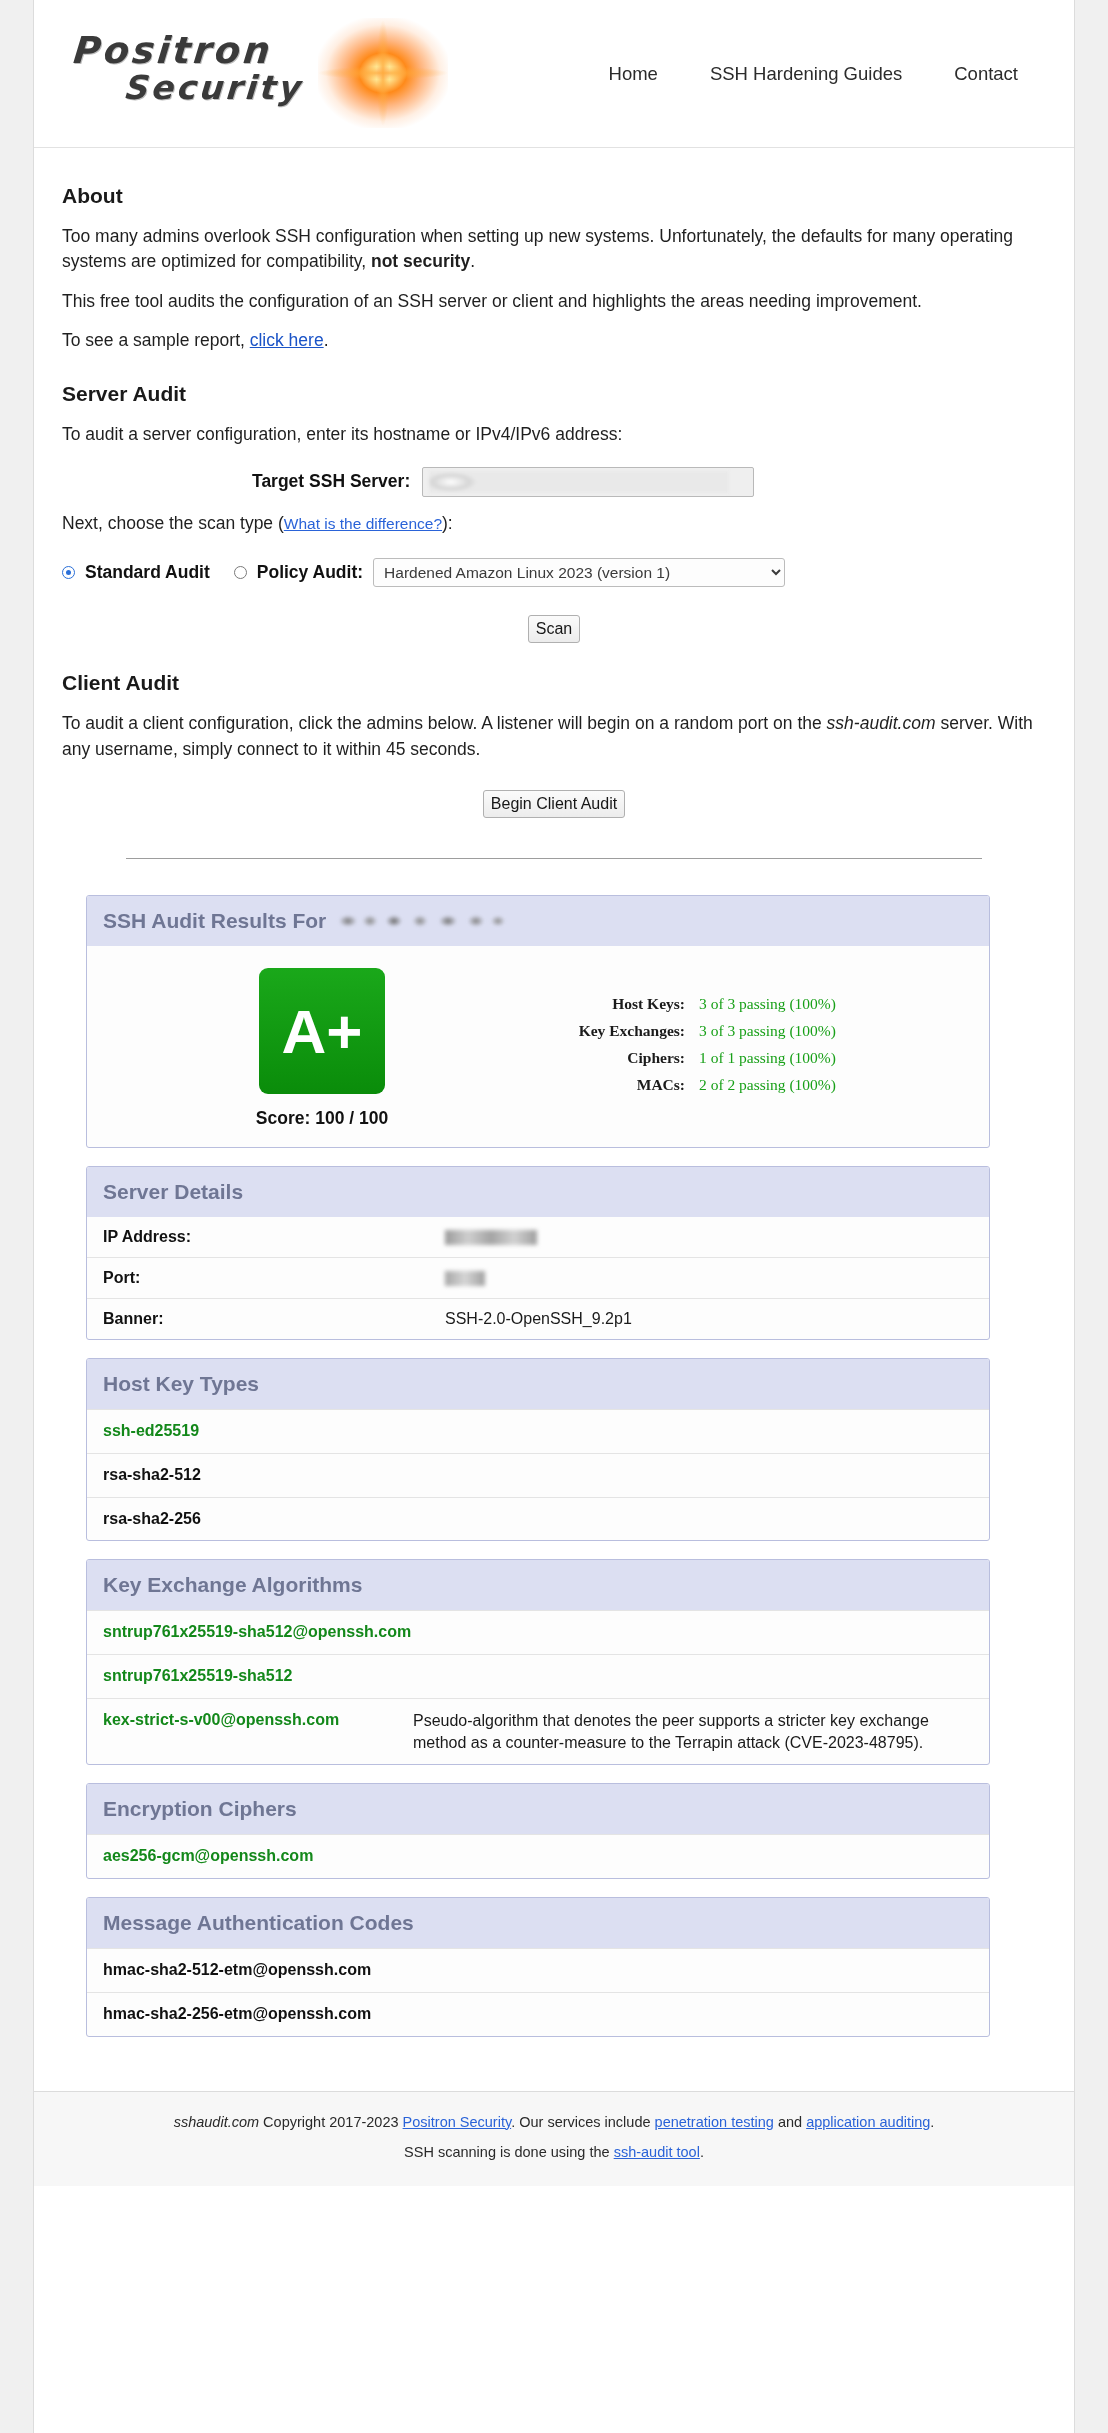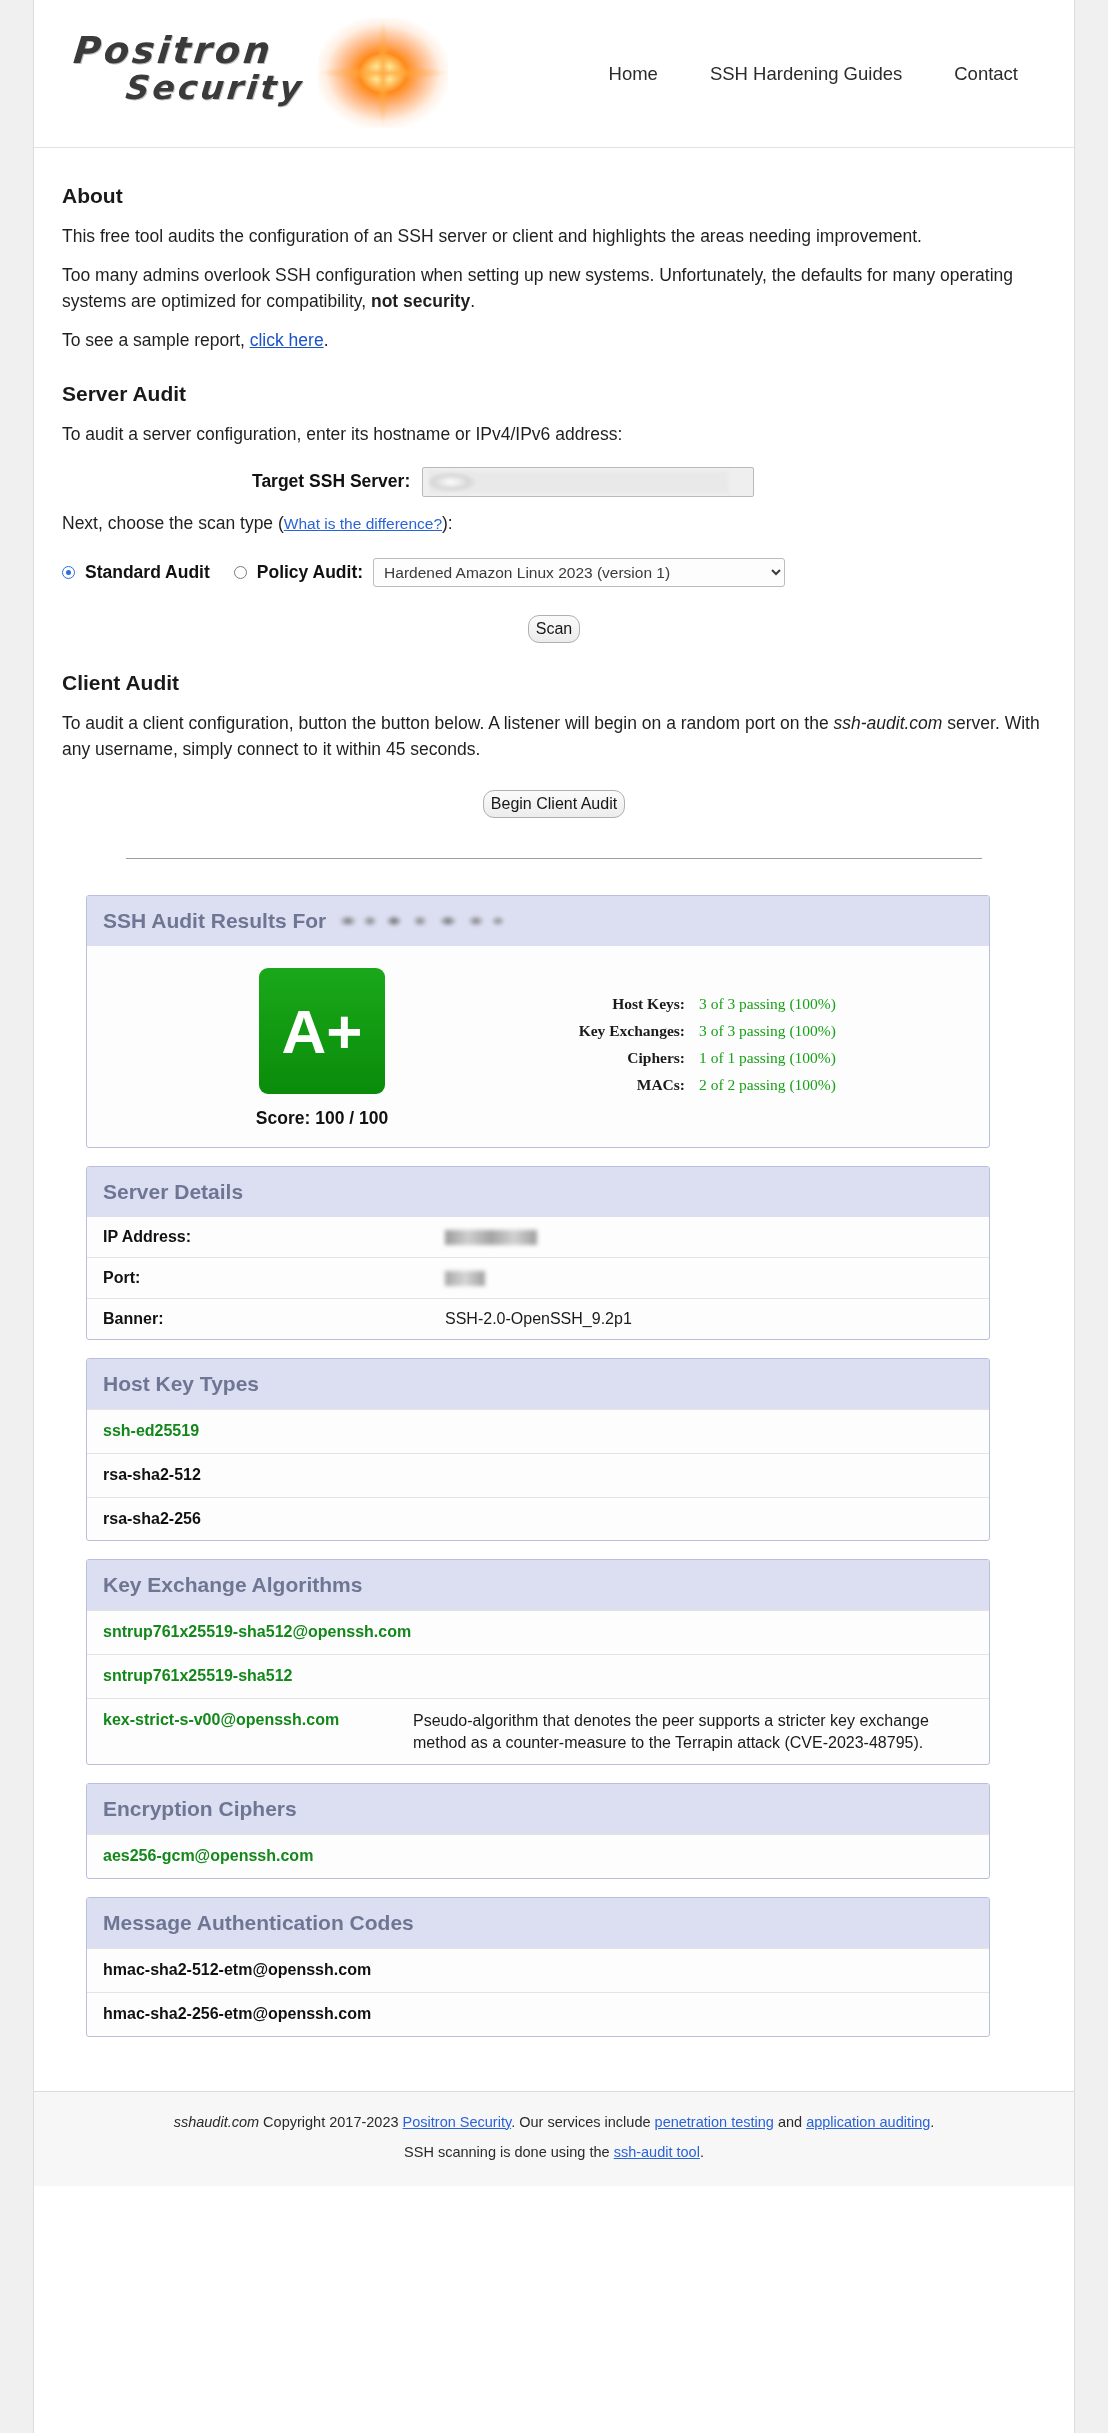--- a/index.html
+++ b/index.html
@@ -182,21 +182,21 @@
     border-radius: 3px;
     padding-left: 6px;
   }
   .btn-row { text-align: center; margin: 28px 0 6px 0; }
   button.gbtn {
     font-family: "Liberation Sans", sans-serif;
     font-size: 16px;
     padding: 4px 7px;
     border: 1px solid #b0b0b0;
     background: linear-gradient(#fbfbfb, #ececec);
-    border-radius: 11px;
+    border-radius: 3px;
     color: #161616;
     cursor: pointer;
   }
   hr.sep {
     border: none;
     border-top: 1px solid #9d9d9d;
     margin: 40px 64px 36px 64px;
   }
   
   .panel {
@@ -345,24 +345,24 @@
     <div class="nav">
       <a href="#">Home</a>
       <a href="#">SSH Hardening Guides</a>
       <a href="#">Contact</a>
     </div>
   </div>
 
   <div class="content">
 
     <h2 class="sec first">About</h2>
-    <p class="body">This free tool audits the configuration of an SSH server or client and highlights the areas needing improvement.</p>
     <p class="body">
       <span>Too many admins overlook SSH configuration when setting up new systems. Unfortunately, the defaults for many operating systems are optimized for compatibility, </span><b>not security</b><span>.</span>
     </p>
+    <p class="body">This free tool audits the configuration of an SSH server or client and highlights the areas needing improvement.</p>
     <p class="body">
       <span>To see a sample report, </span><a class="link" href="#">click here</a><span>.</span>
     </p>
 
     <h2 class="sec">Server Audit</h2>
     <p class="body">To audit a server configuration, enter its hostname or IPv4/IPv6 address:</p>
 
     <div class="target-row">
       <span class="target-label">Target SSH Server:</span>
       <div class="target-input">
@@ -383,21 +383,21 @@
         <option>Hardened Amazon Linux 2023 (version 1)</option>
       </select>
     </div>
 
     <div class="btn-row">
       <button class="gbtn">Scan</button>
     </div>
 
     <h2 class="sec">Client Audit</h2>
     <p class="body">
-      <span>To audit a client configuration, button the button below. A listener will begin on a random port on the </span><i>ssh-audit.com</i><span> server. With any username, simply connect to it within 45 seconds.</span>
+      <span>To audit a client configuration, click the admins below. A listener will begin on a random port on the </span><i>ssh-audit.com</i><span> server. With any username, simply connect to it within 45 seconds.</span>
     </p>
     <div class="btn-row">
       <button class="gbtn">Begin Client Audit</button>
     </div>
 
     <hr class="sep">
 
     <div class="panel">
       <div class="panel-head">
         <span>SSH Audit Results For</span>

